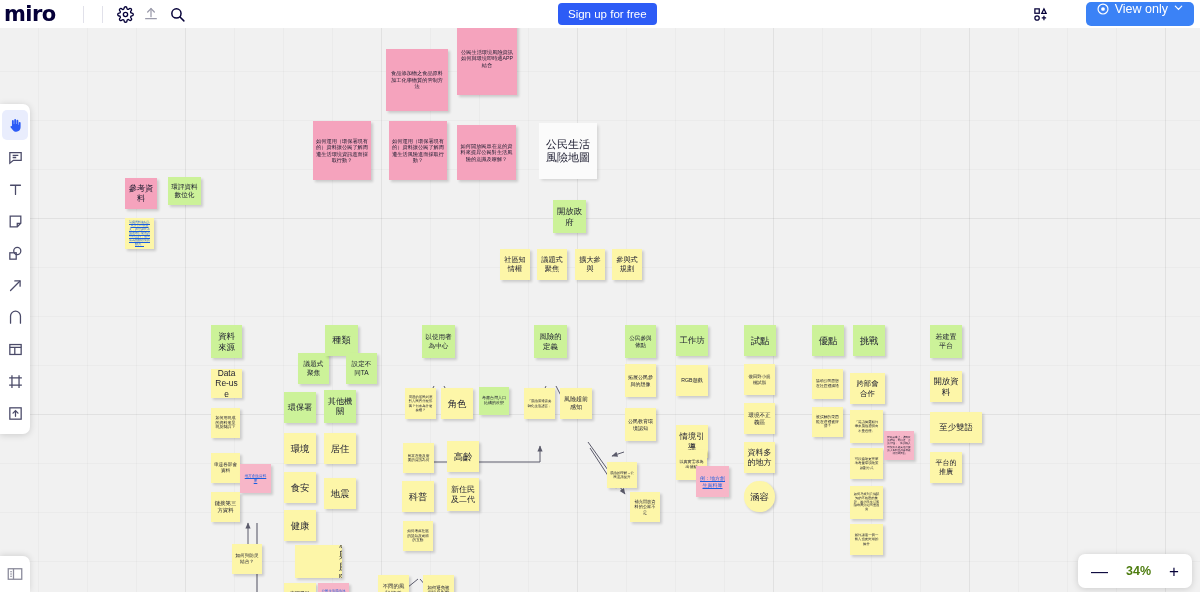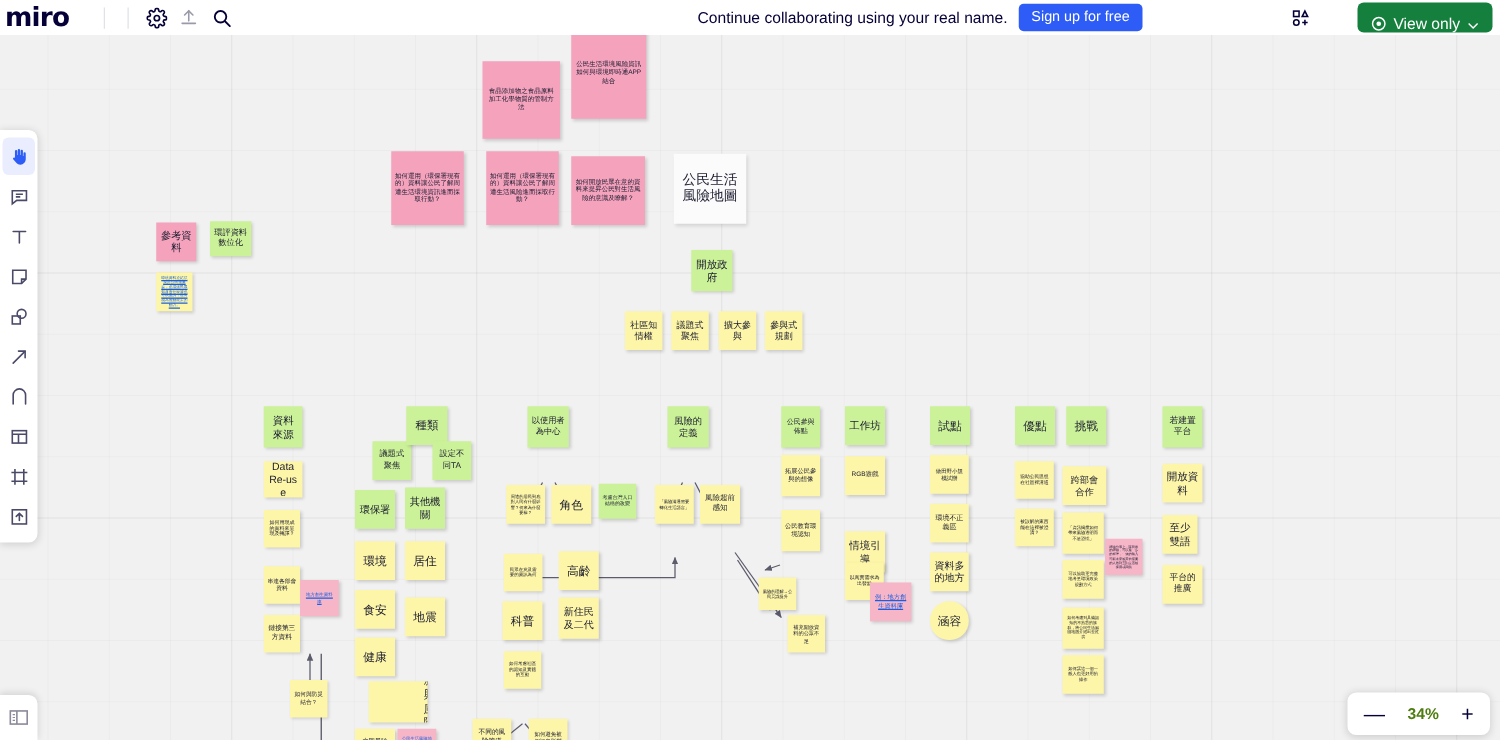--- a/index.html
+++ b/index.html
@@ -70,22 +70,22 @@
   }
   #banner-text { font-size:12.5px; color:#050038; white-space:nowrap; }
   #signup-btn {
     background:#2d5cf6; color:#fff; font-size:11.5px; border-radius:4px;
     padding:5px 10px; white-space:nowrap; cursor:pointer; border:none;
     font-family:inherit;
   }
   #grid-icon-btn { position:absolute; left:1022px; top:0; height:28px; width:36px; display:flex; align-items:center; justify-content:center; cursor:pointer; }
   #viewonly {
     position:absolute; right:6px; top:2px; height:24px;
-    background:#15803d; color:#fff; border-radius:5px;
-    display:flex; align-items:flex-end; gap:5px; padding:0 10px;
+    background:#3b82f6; color:#fff; border-radius:5px;
+    display:flex; align-items:flex-start; gap:5px; padding:0 10px;
     font-size:12.5px; cursor:pointer; white-space:nowrap;
   }
 
   
   #toolbar {
     position:absolute; left:0; top:104px; width:30px;
     background:#fff; border-radius: 0 7px 7px 0;
     box-shadow: 0 1px 7px rgba(0,0,0,0.16);
     padding: 6px 0; z-index:50;
     display:flex; flex-direction:column; align-items:center; gap:2px;
@@ -363,21 +363,21 @@
         </div>
         <div class="note note-lpink" style="left: 884px; top: 403px; width: 30px; height: 29px; font-size: 2.6px;">
           <span class="inner">經驗分享上，讓民眾的經驗，可以進一步的整理，一致的輸入可能未來被其他需要的人看到查詢是否被採用或回饋</span>
         </div>
         <div class="note note-green" style="left: 930px; top: 297px; width: 32px; height: 33px; font-size: 7px;">
           <span class="inner">若建置平台</span>
         </div>
         <div class="note note-yellow" style="left: 930px; top: 343px; width: 32px; height: 31px; font-size: 8.4px;">
           <span class="inner">開放資料</span>
         </div>
-        <div class="note note-yellow" style="left: 930px; top: 384px; width: 28px; height: 31px; font-size: 8.4px;">
+        <div class="note note-yellow" style="left: 930px; top: 384px; width: 52px; height: 31px; font-size: 8.4px;">
           <span class="inner">至少雙語</span>
         </div>
         <div class="note note-yellow" style="left: 930px; top: 424px; width: 32px; height: 31px; font-size: 7px;">
           <span class="inner">平台的推廣</span>
         </div>
       </div>
   </div>
 
   <div id="topbar">
     <div id="logo">miro</div>
@@ -398,21 +398,20 @@
       </svg>
     </div>
     <div class="ticon" title="search">
       <svg width="17" height="17" viewBox="0 0 24 24" fill="none" stroke="#050038" stroke-width="2.1" stroke-linecap="round">
         <circle cx="10.5" cy="10.5" r="6.5"></circle>
           <path d="M15.5 15.5L21 21"></path>
       </svg>
     </div>
 
     <div id="banner">
-      <span id="banner-text">Continue collaborating using your real name.</span>
       <button id="signup-btn">Sign up for free</button>
     </div>
 
     <div id="grid-icon-btn">
       <svg width="15" height="15" viewBox="0 0 24 24" fill="none" stroke="#050038" stroke-width="2">
         <rect x="3" y="3" width="7" height="7"></rect>
         <path d="M17.5 3 L21 10 L14 10 Z"></path>
         <circle cx="6.5" cy="17.5" r="3.5"></circle>
         <path d="M17.5 14v7M14 17.5h7"></path>
       </svg>

